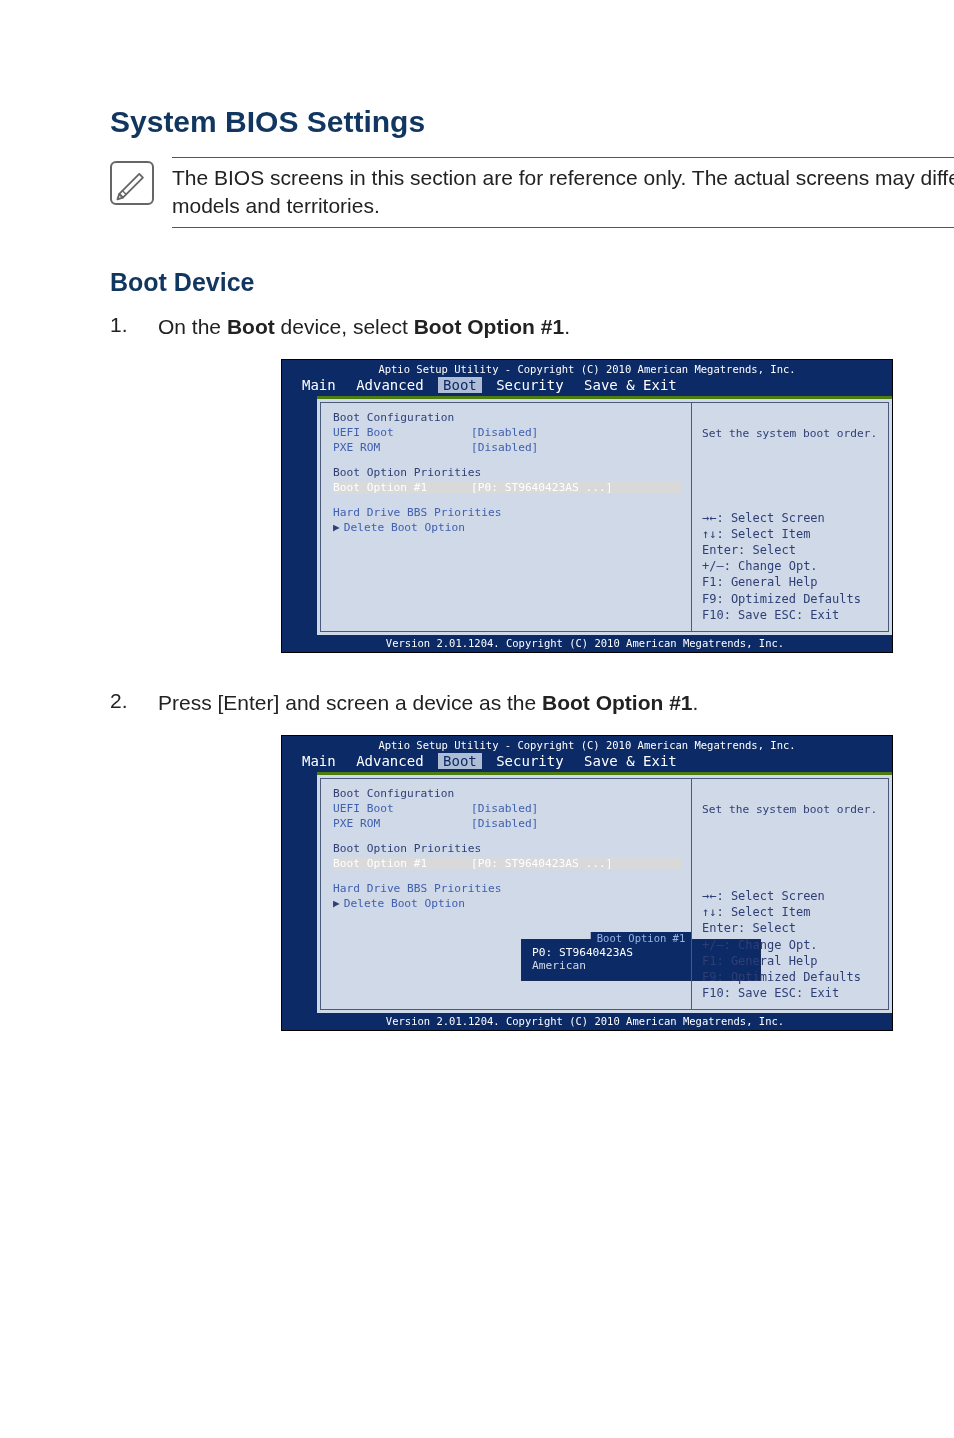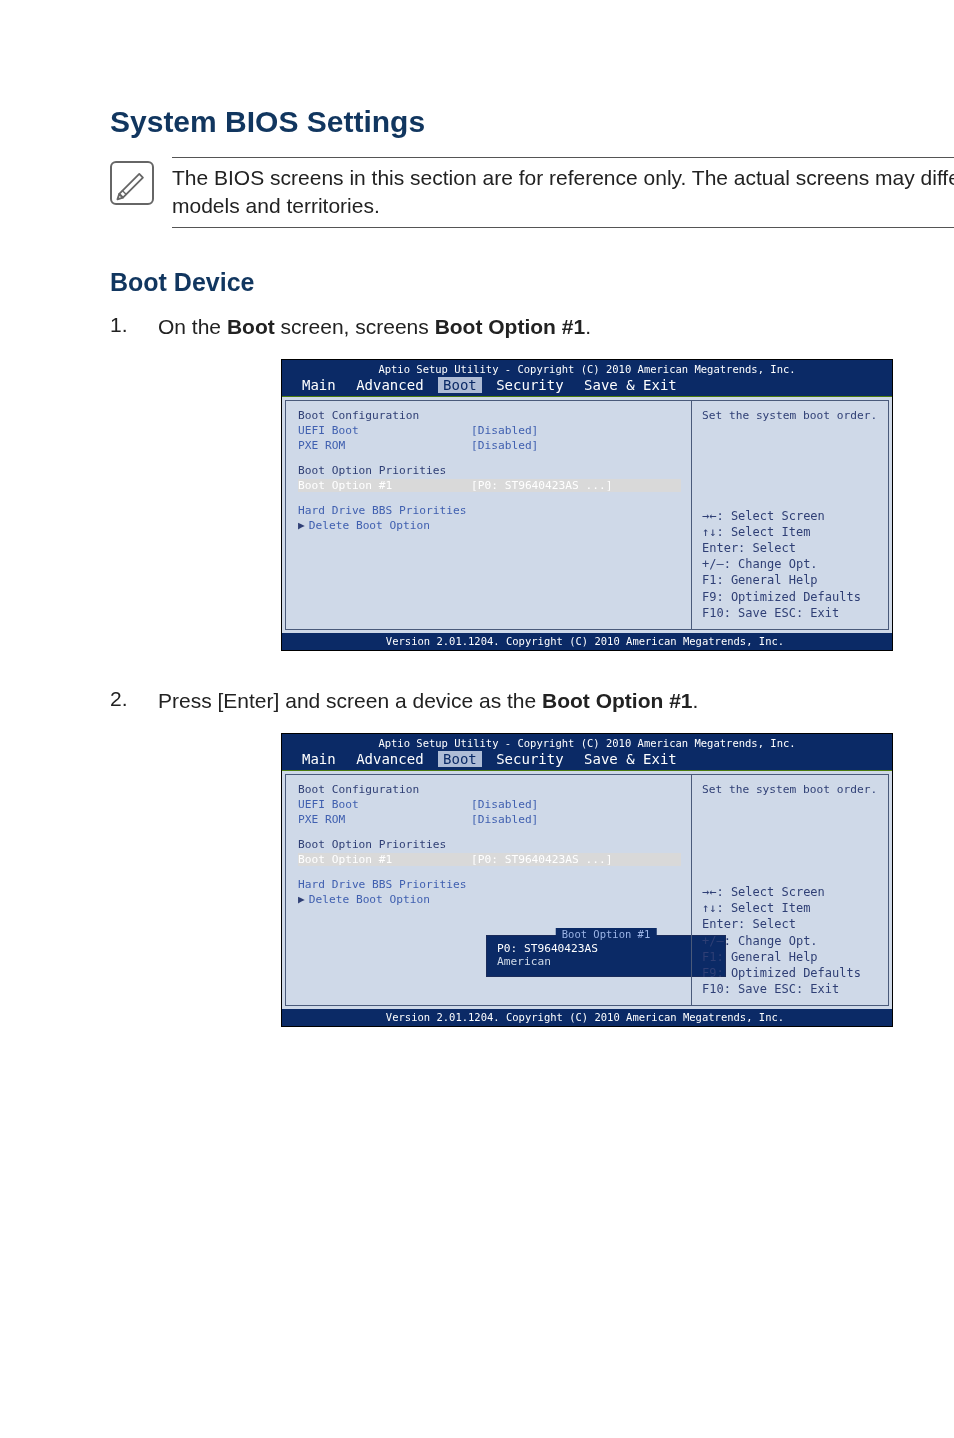--- a/index.html
+++ b/index.html
@@ -86,36 +86,37 @@
   }
   .bios-tabs span { padding: 0 6px; }
   .bios-tabs .active {
     background: #aebcd6;
     color: #0b2a66;
     padding: 0 5px;
   }
   .bios-body {
     display: flex;
     background: #cfd9e8;
-    border-top: 1px solid #4d7c0f;
+    border-top: 3px solid #4d7c0f;
+    margin-left: 35px;
   }
   .bios-main {
     flex: 1;
     border: 1px solid #4a5a7a;
     border-right: none;
     margin: 3px 0 3px 3px;
     padding: 8px 10px 36px 12px;
     min-height: 230px;
     position: relative;
   }
   .bios-side {
     width: 198px;
     border: 1px solid #4a5a7a;
     margin: 3px 3px 3px 0;
-    padding: 8px 10px 8px 10px;
+    padding: 24px 10px 8px 10px;
     color: #2a3d7a;
     position: relative;
   }
   .bios-row { display: flex; margin-bottom: 2px; }
   .bios-label { flex: 1; color: #2f3f75; }
   .bios-label.link { color: #4060b0; }
   .bios-val { width: 210px; color: #4060b0; }
   .bios-row.hl { background: #d9d9d9; }
   .bios-row.hl .bios-label { color: #fff; }
   .bios-row.hl .bios-val { color: #fff; }
@@ -185,21 +186,21 @@
     <div class="note-text-wrap">
       <p class="note-text">The BIOS screens in this section are for reference only. The actual screens may differ by models and territories.</p>
     </div>
   </div>
 
   <h2 class="sub-title">Boot Device</h2>
 
   <div class="step">
     <div class="step-num">1.</div>
     <div class="step-body">
-      <span>On the </span><b>Boot</b><span> screen, screens </span><b>Boot Option #1</b><span>.</span>
+      <span>On the </span><b>Boot</b><span> device, select </span><b>Boot Option #1</b><span>.</span>
     </div>
   </div>
 
   <div class="bios">
     <div class="bios-header">Aptio Setup Utility - Copyright (C) 2010 American Megatrends, Inc.</div>
     <div class="bios-tabs">
       <span>Main</span>
       <span>Advanced</span>
       <span class="active">Boot</span>
       <span>Security</span>

